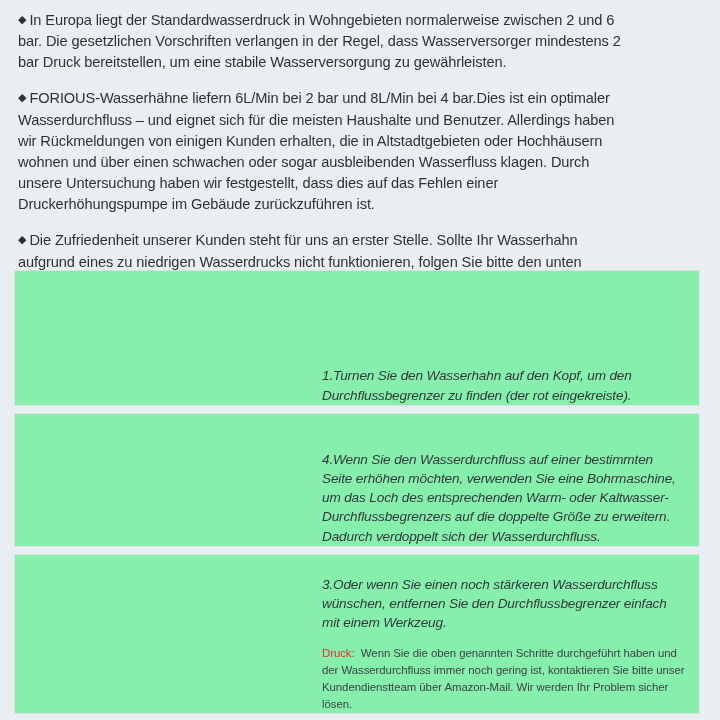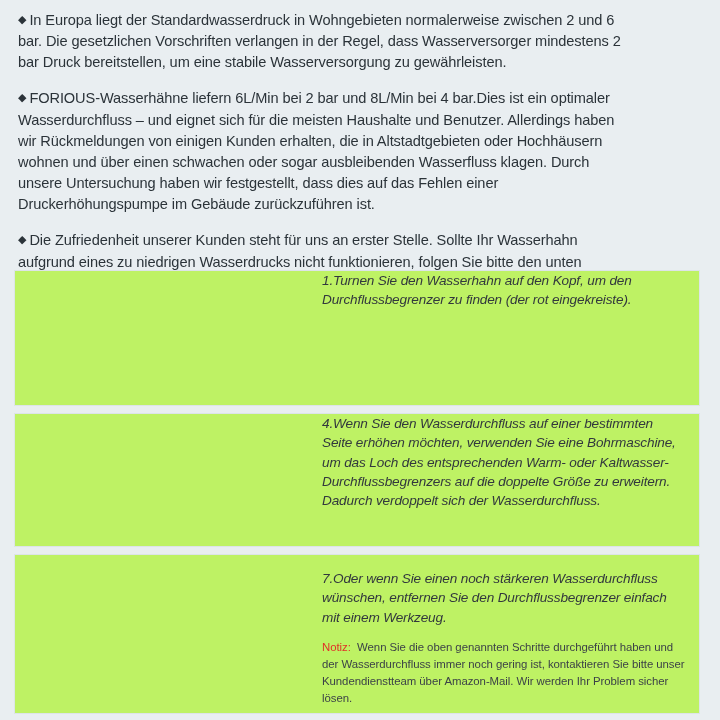--- a/index.html
+++ b/index.html
@@ -39,25 +39,25 @@
   }
 
   
   .steps {
     position: absolute;
     left: 14px;
     top: 270px;
     width: 686px;
   }
   .step-panel {
-    background: #bef264;
+    background: #86efac;
     border: 1px solid #dde4e8;
     box-sizing: border-box;
     display: flex;
-    align-items: flex-start;
+    align-items: flex-end;
     margin-bottom: 7px;
     width: 686px;
   }
   .step-panel.p1 { height: 136px; }
   .step-panel.p2 { height: 134px; }
   .step-panel.p3 { height: 160px; }
 
   .photo-wrap {
     flex: 0 0 281px;
     padding: 6px 0 6px 6px;
@@ -329,19 +329,19 @@
             <div class="thumb">
               <div class="nail"></div>
             </div>
           </div>
           <div class="tool t3"></div>
           <div class="arrow a3"></div>
           <div class="arrow a4"></div>
         </div>
       </div>
       <div class="step-text top">
-        <p class="step-line">7.Oder wenn Sie einen noch stärkeren Wasserdurchfluss wünschen, entfernen Sie den Durchflussbegrenzer einfach mit einem Werkzeug.</p>
-        <p class="note"><span class="notiz">Notiz:</span>&nbsp;&nbsp;<span>Wenn Sie die oben genannten Schritte durchgeführt haben und der Wasserdurchfluss  immer noch gering ist, kontaktieren Sie bitte unser Kundendienstteam über Amazon-Mail. Wir werden Ihr Problem sicher lösen.</span></p>
+        <p class="step-line">3.Oder wenn Sie einen noch stärkeren Wasserdurchfluss wünschen, entfernen Sie den Durchflussbegrenzer einfach mit einem Werkzeug.</p>
+        <p class="note"><span class="notiz">Druck:</span>&nbsp;&nbsp;<span>Wenn Sie die oben genannten Schritte durchgeführt haben und der Wasserdurchfluss  immer noch gering ist, kontaktieren Sie bitte unser Kundendienstteam über Amazon-Mail. Wir werden Ihr Problem sicher lösen.</span></p>
       </div>
     </div>
 
   </div>
 </div>
 
 </body></html>

